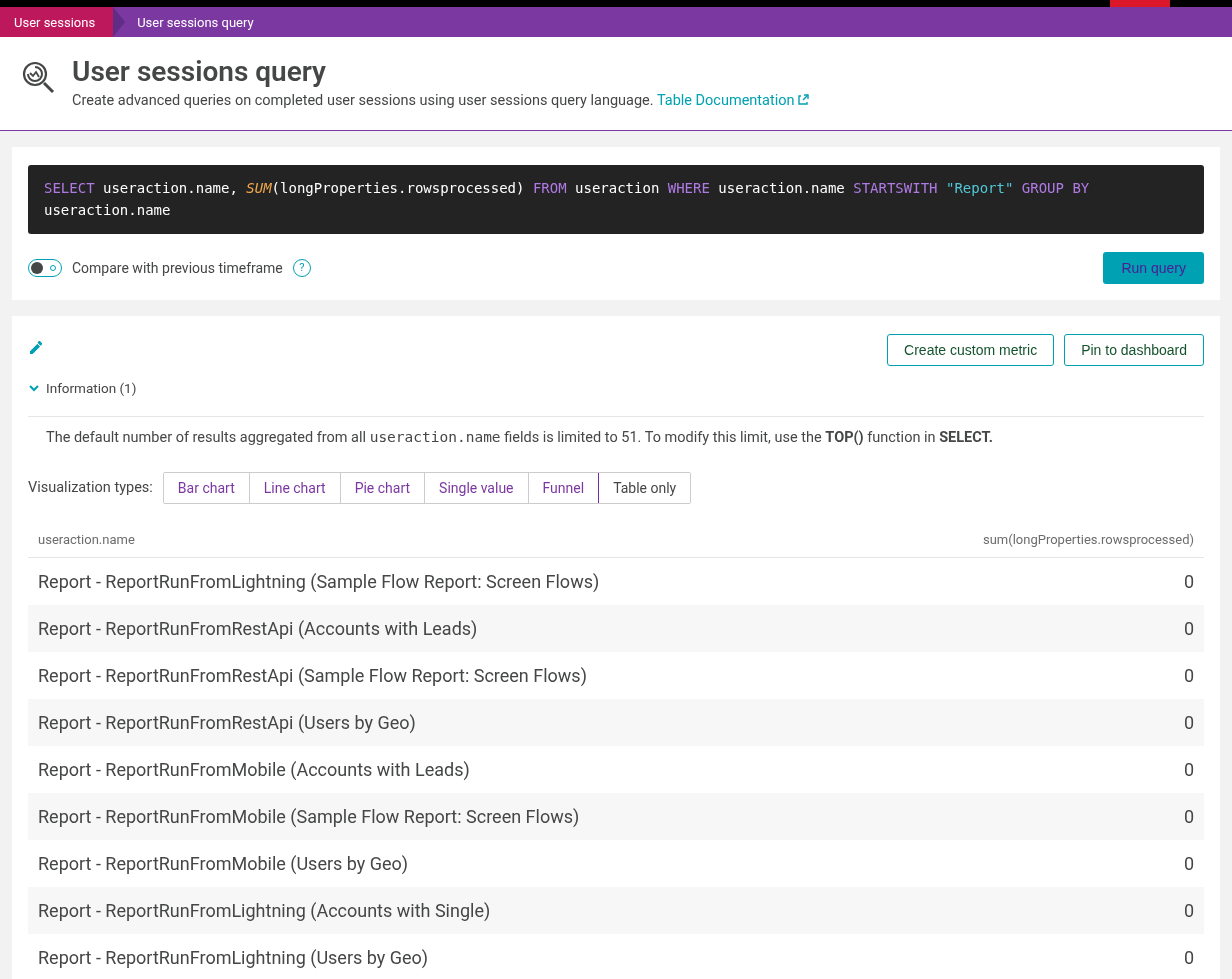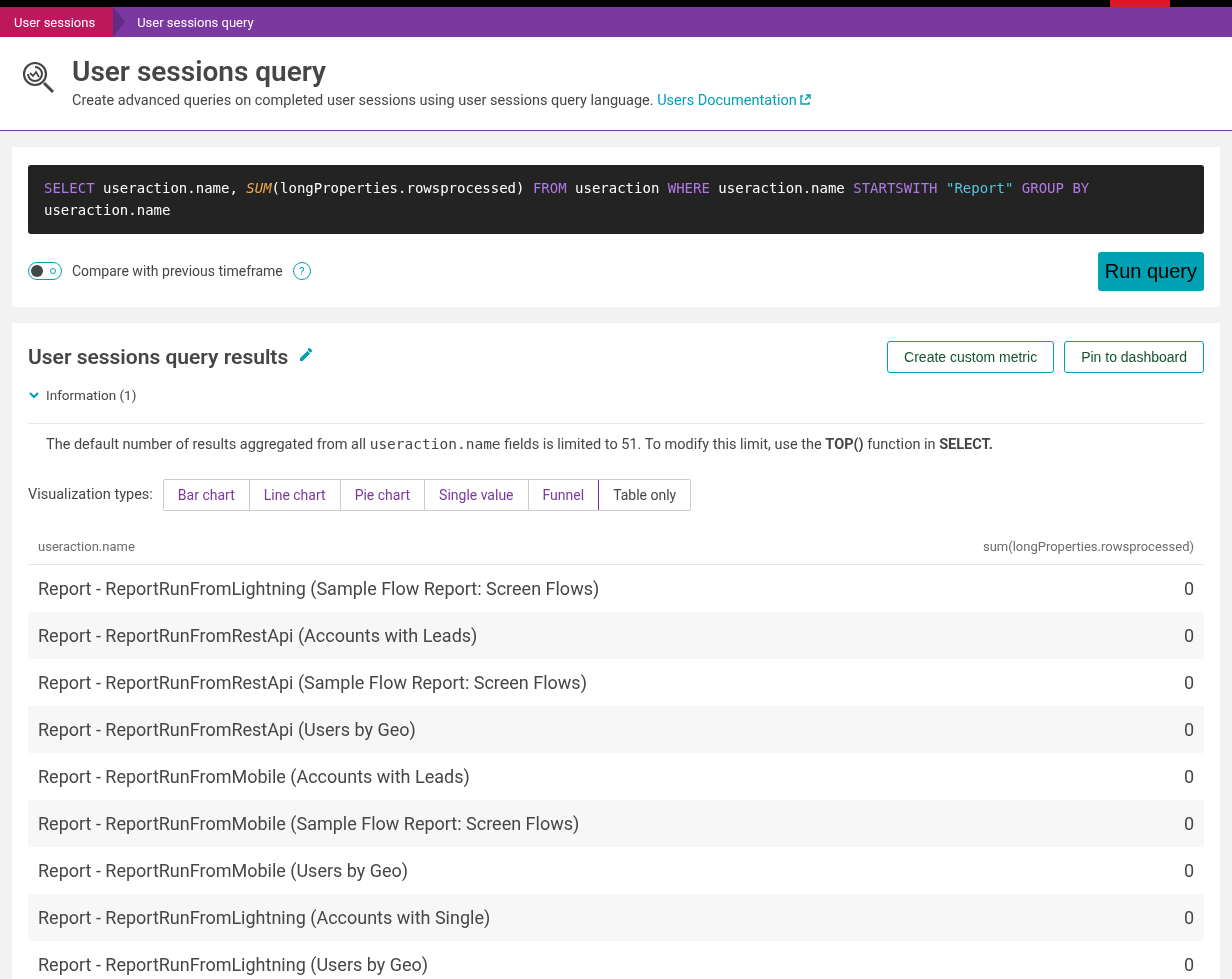--- a/index.html
+++ b/index.html
@@ -41,21 +41,21 @@
 
 .query-actions { display: flex; align-items: center; margin-top: 18px; }
 .toggle {
   width: 34px; height: 18px; border: 1px solid #00a1b2; border-radius: 10px; position: relative; background: #fff; display: inline-block; margin-right: 10px;
 }
 .toggle::before { content:''; position:absolute; width:12px; height:12px; background:#454646; border-radius:50%; left:2px; top:2px; }
 .toggle::after { content:''; position:absolute; width:4px; height:4px; border:1px solid #00a1b2; border-radius:50%; right:5px; top:5px; }
 .compare-label { font-size: 14px; color: #454646; margin-right: 10px; }
 .help-circle { width:18px; height:18px; border:1px solid #00a1b2; border-radius:50%; color:#00a1b2; display:inline-flex; align-items:center; justify-content:center; font-size:11px; }
 .spacer { flex: 1; }
-.run-btn { background:#00a1b2; color:#000000; border:none; padding: 8px 7px; font-size:20px; border-radius:3px; cursor:pointer; }
+.run-btn { background:#00a1b2; color:#4c1d95; border:none; padding: 8px 18px; font-size:14px; border-radius:3px; cursor:pointer; }
 
 
 .results-header { display:flex; align-items:center; margin-bottom: 14px; }
 .results-header h2 { font-size: 21px; font-weight: 600; color:#454646; margin-right: 10px; }
 .pencil-icon { color:#00a1b2; cursor:pointer; }
 .outline-btn { border:1px solid #00a1b2; color:#14532d; background:#fff; padding: 7px 16px; font-size:14px; border-radius:3px; cursor:pointer; margin-left: 10px; }
 
 .info-row { display:flex; align-items:center; color:#454646; border-bottom:1px solid #e6e6e6; padding-bottom: 20px; margin-bottom: 12px; cursor:pointer; font-size: 13.5px;}
 .info-row .chev { color:#00a1b2; margin-right: 6px; display:inline-flex; }
 .info-message { font-size:14.5px; color:#454646; margin: 6px 0 26px 18px; }
@@ -90,21 +90,21 @@
     <svg width="36" height="36" viewBox="0 0 36 36" fill="none" stroke="currentColor" stroke-width="2.2">
       <circle cx="15" cy="15" r="11"></circle>
       <path d="M15 8 a7 7 0 0 1 7 7 a7 7 0 0 1 -14 0" stroke-width="2" fill="none"></path>
       <path d="M10 14 l3 3 l3-4 l3 5" stroke-width="1.8" fill="none"></path>
       <line x1="24" y1="24" x2="33" y2="33" stroke-width="3"></line>
     </svg>
   </div>
   <div class="header-text">
     <h1>User sessions query</h1>
     <p>
-      <span>Create advanced queries on completed user sessions using user sessions query language. </span><a href="#"><span>Users Documentation</span><span class="ext-icon"><svg width="12" height="12" viewBox="0 0 12 12" fill="none" stroke="#00a1b2" stroke-width="1.4">
+      <span>Create advanced queries on completed user sessions using user sessions query language. </span><a href="#"><span>Table Documentation</span><span class="ext-icon"><svg width="12" height="12" viewBox="0 0 12 12" fill="none" stroke="#00a1b2" stroke-width="1.4">
               <path d="M4 2H2v8h8V8"></path>
               <path d="M7 1h4v4"></path>
               <path d="M11 1L6 6"></path>
             </svg></span></a>
     </p>
   </div>
 </div>
 
 <div class="canvas">
 
@@ -116,21 +116,20 @@
       <span class="toggle"></span>
       <span class="compare-label">Compare with previous timeframe</span>
       <span class="help-circle">?</span>
       <span class="spacer"></span>
       <button class="run-btn">Run query</button>
     </div>
   </div>
 
   <div class="card">
     <div class="results-header">
-      <h2>User sessions query results</h2>
       <span class="pencil-icon">
         <svg width="16" height="16" viewBox="0 0 16 16" fill="#00a1b2">
             <path d="M2 11.5V14h2.5l7.4-7.4-2.5-2.5L2 11.5zM13.7 4.3c.4-.4.4-1 0-1.4l-1.6-1.6c-.4-.4-1-.4-1.4 0l-1.2 1.2 2.5 2.5 1.7-0.7z" transform="translate(0,0)"></path>
             <path d="M12.7 2.3l1 1c.4.4.4 1 0 1.4l-1 1-2.4-2.4 1-1c.4-.4 1-.4 1.4 0zM2 11.6l7.3-7.3 2.4 2.4L4.4 14H2v-2.4z"></path>
           </svg>
       </span>
       <span class="spacer"></span>
       <button class="outline-btn">Create custom metric</button>
       <button class="outline-btn">Pin to dashboard</button>
     </div>

